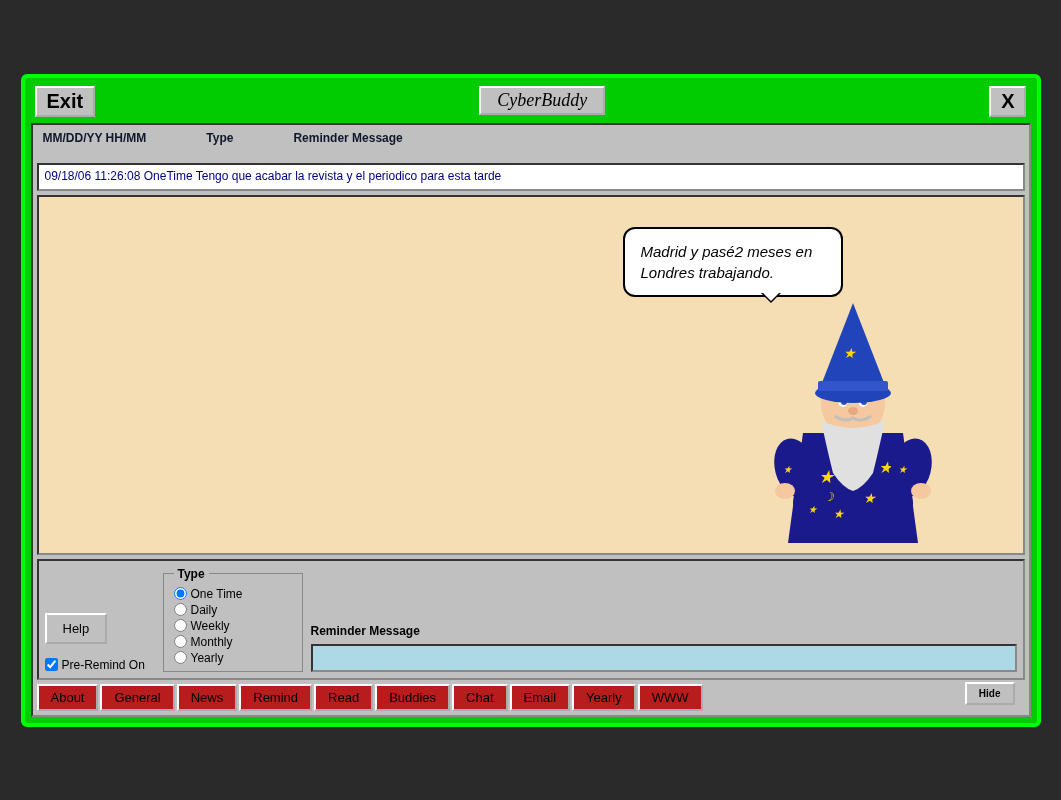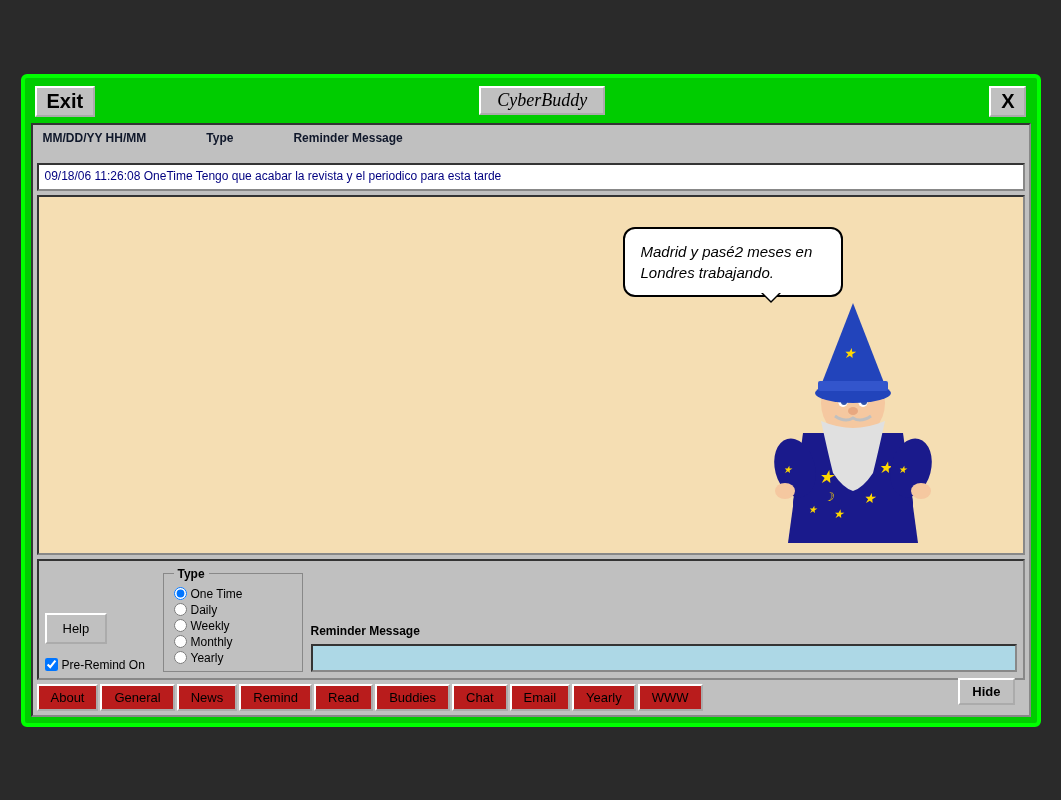--- a/index.html
+++ b/index.html
@@ -223,21 +223,21 @@
       cursor: pointer;
       white-space: nowrap;
     }
     .hide-btn {
       position: absolute;
       bottom: 6px;
       right: 10px;
       background: #c0c0c0;
       border: 2px outset #fff;
       padding: 4px 12px;
-      font-size: 13px;
+      font-size: 10px;
       font-weight: bold;
       cursor: pointer;
     }
     .bottom-bar {
       display: flex;
       align-items: center;
       justify-content: space-between;
       position: relative;
     }
     .select-dropdown {

